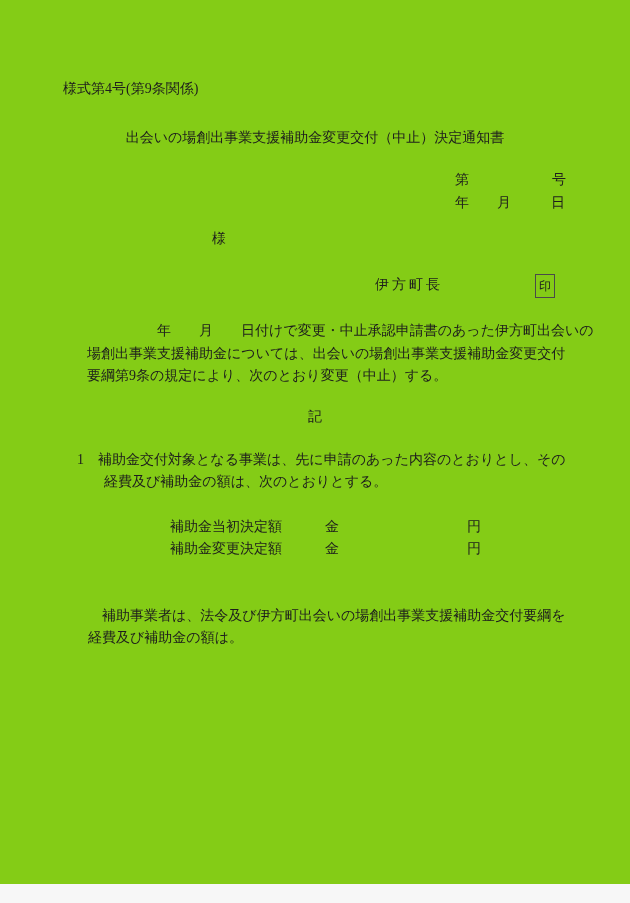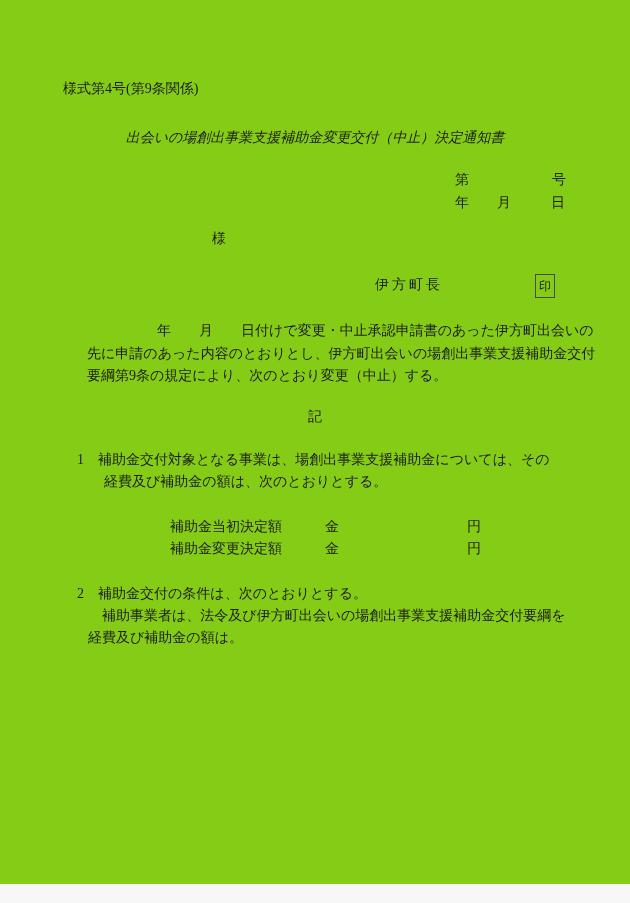--- a/index.html
+++ b/index.html
@@ -8,21 +8,21 @@
     width:630px; height:884px;
     background:#84cc16;
     font-family:"Liberation Serif","DejaVu Serif",serif;
     color:#1d1d1d;
     font-size:14px;
     overflow:hidden;
   }
   .abs { position:absolute; white-space:nowrap; line-height:1.15; }
 
   #form-number   { left:63px;  top:81px; }
-  #doc-title     { left:0; top:130px; width:630px; text-align:center;font-style:italic; }
+  #doc-title     { left:0; top:130px; width:630px; text-align:center; }
 
   #num-prefix    { left:455px; top:172px; }
   #num-suffix    { left:552px; top:172px; }
   #date-year     { left:455px; top:195px; }
   #date-month    { left:497px; top:195px; }
   #date-day      { left:551px; top:195px; }
 
   #addressee     { left:212px; top:231px; }
 
   #sender-title  { left:375px; top:277px; letter-spacing:3px; }
@@ -71,41 +71,38 @@
   <span class="abs" id="date-month">月</span>
   <span class="abs" id="date-day">日</span>
 
   <div class="abs" id="addressee">様</div>
 
   <div class="abs" id="sender-title">伊方町長</div>
   <div class="abs" id="seal-box">印</div>
 
   <div class="abs" id="body-paragraph">
     <div>　　　　　年　　月　　日付けで変更・中止承認申請書のあった伊方町出会いの</div>
-    <div>先に申請のあった内容のとおりとし、伊方町出会いの場創出事業支援補助金交付</div>
+    <div>場創出事業支援補助金については、出会いの場創出事業支援補助金変更交付</div>
     <div>要綱第9条の規定により、次のとおり変更（中止）する。</div>
   </div>
 
   <div class="abs" id="ki-marker">記</div>
 
   <div class="abs" id="sec1-line1">
-    <span class="sec-num">1</span><span>補助金交付対象となる事業は、場創出事業支援補助金については、その</span>
+    <span class="sec-num">1</span><span>補助金交付対象となる事業は、先に申請のあった内容のとおりとし、その</span>
   </div>
   <div class="abs" id="sec1-line2">経費及び補助金の額は、次のとおりとする。</div>
 
   <div class="abs amount-row" id="amount-row-0">
     <span class="label">補助金当初決定額</span>
     <span class="currency">金</span>
     <span class="unit">円</span>
   </div>
   <div class="abs amount-row" id="amount-row-1">
     <span class="label">補助金変更決定額</span>
     <span class="currency">金</span>
     <span class="unit">円</span>
   </div>
 
-  <div class="abs" id="sec2-line1">
-    <span class="sec-num">2</span><span>補助金交付の条件は、次のとおりとする。</span>
-  </div>
   <div class="abs" id="sec2-line2">補助事業者は、法令及び伊方町出会いの場創出事業支援補助金交付要綱を</div>
   <div class="abs" id="sec2-line3">経費及び補助金の額は。</div>
 
 </div>
 
 </body></html>

